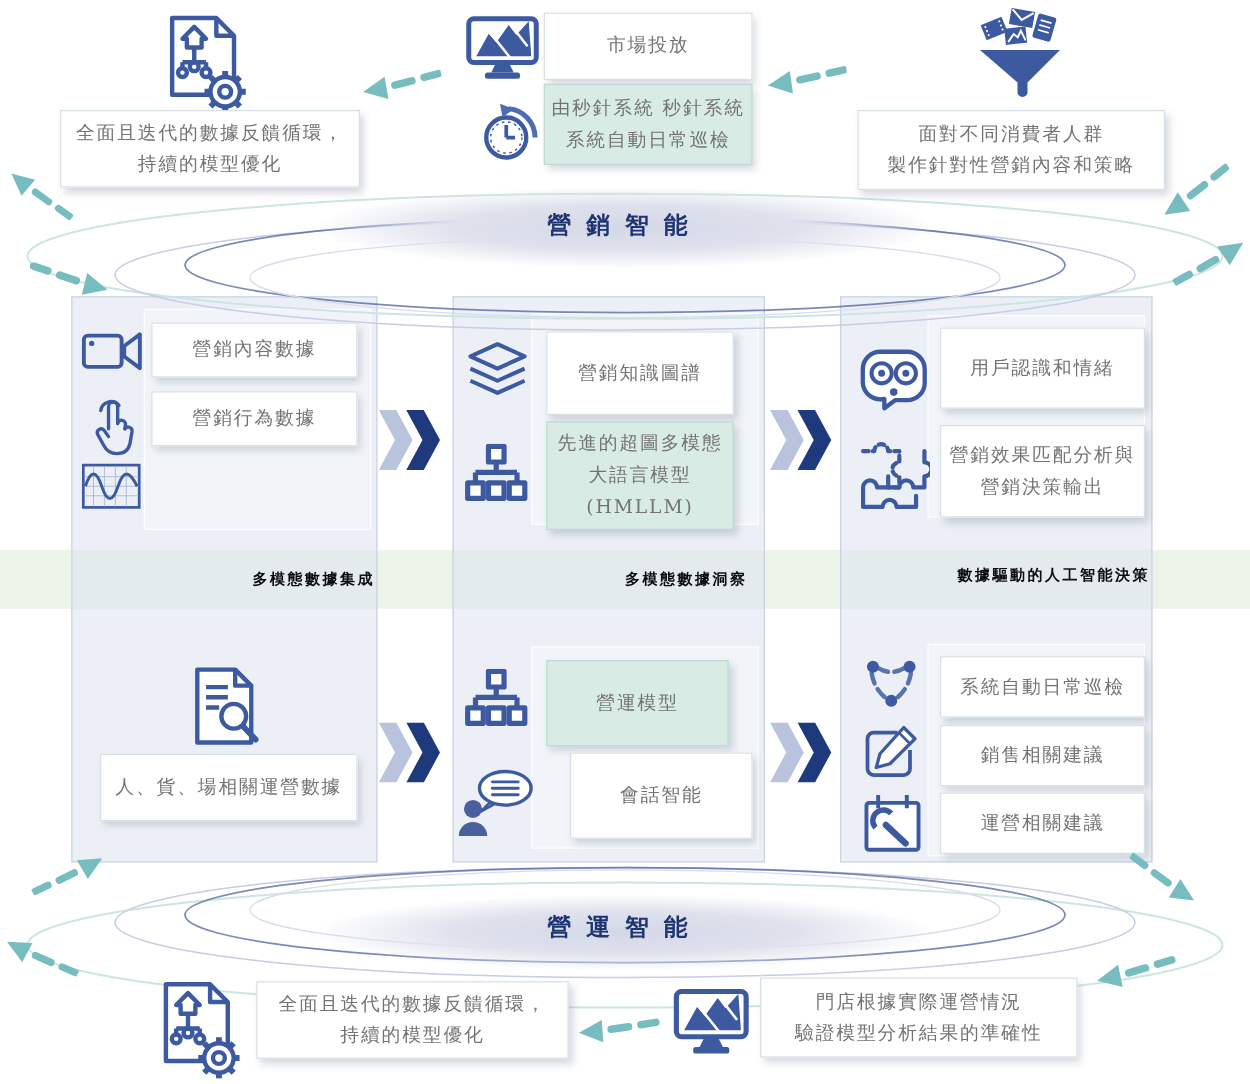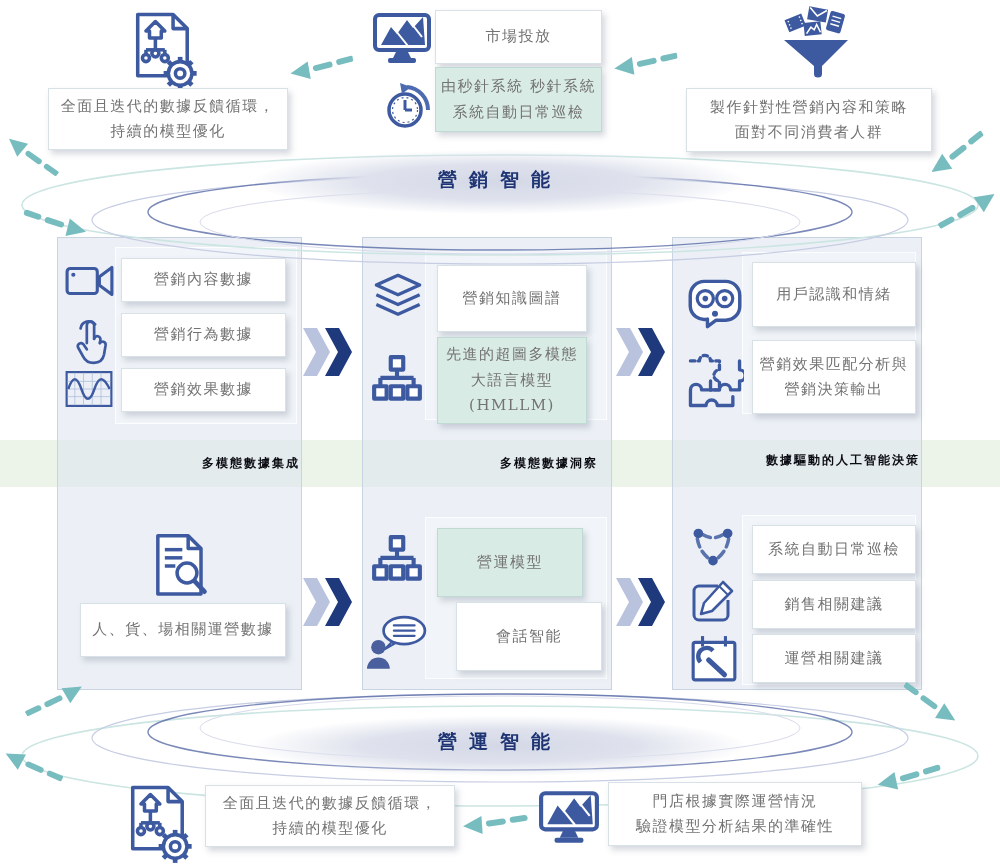--- a/index.html
+++ b/index.html
@@ -126,22 +126,22 @@
     <g transform="rotate(16 57 16)">
       <rect x="50" y="6" width="15" height="20" rx="2" fill="#3d5aa1"></rect>
       <line x1="53" y1="11" x2="62" y2="11" stroke="#fff" stroke-width="1.4"></line>
       <line x1="53" y1="15" x2="62" y2="15" stroke="#fff" stroke-width="1.4"></line>
       <line x1="53" y1="19" x2="62" y2="19" stroke="#fff" stroke-width="1.4"></line>
     </g>
     <path d="M6,34 H70 L44,60 v8 a4,3.5 0 0 1 -8,0 v-8 Z" fill="#3d5aa1"></path>
   </svg>
 
   <div class="box" style="left:686px;top:88px;width:244px;height:62px">
+    <span>面對不同消費者人群</span>
     <span>製作針對性營銷內容和策略</span>
-    <span>面對不同消費者人群</span>
   </div>
 
   <div class="panel" style="left:57px;width:243px"></div>
   <div class="panel" style="left:362px;width:248px"></div>
   <div class="panel" style="left:672px;width:248px"></div>
 
   <div class="subpanel" style="left:115px;top:247px;width:180px;height:175px"></div>
   <div class="subpanel" style="left:425px;top:250px;width:180px;height:168px"></div>
   <div class="subpanel" style="left:425px;top:517px;width:180px;height:160px"></div>
   <div class="subpanel" style="left:742px;top:252px;width:172px;height:160px"></div>
@@ -178,23 +178,20 @@
       <line x1="9" y1="2" x2="9" y2="32"></line>
         <line x1="17" y1="2" x2="17" y2="32"></line>
       <line x1="25" y1="2" x2="25" y2="32"></line>
         <line x1="33" y1="2" x2="33" y2="32"></line>
       <line x1="2" y1="10" x2="42" y2="10"></line>
         <line x1="2" y1="17" x2="42" y2="17"></line>
         <line x1="2" y1="24" x2="42" y2="24"></line>
     </g>
     <path d="M3,17 C7,5 11,5 15,17 S23,29 27,17 S35,5 41,17" fill="none" stroke="#3d5aa1" stroke-width="2.2"></path>
   </svg>
-  <div class="box" style="left:121px;top:368px;width:163px;height:42px">
-    <span>營銷效果數據</span>
-  </div>
 
   <svg class="icon" style="left:152px;top:533px" width="56" height="66" viewBox="0 0 48 56">
     <g fill="none" stroke="#3d5aa1" stroke-width="3" stroke-linejoin="round">
       <path d="M5,2 h26 l11,11 v39 h-37 z" fill="#fff"></path>
       <polyline points="31,2 31,13 42,13"></polyline>
       <line x1="11" y1="14" x2="26" y2="14"></line>
       <line x1="11" y1="21" x2="26" y2="21"></line>
       <line x1="11" y1="28" x2="20" y2="28"></line>
     </g>
     <circle cx="30" cy="34" r="8.5" fill="#fff" stroke="#3d5aa1" stroke-width="3"></circle>

